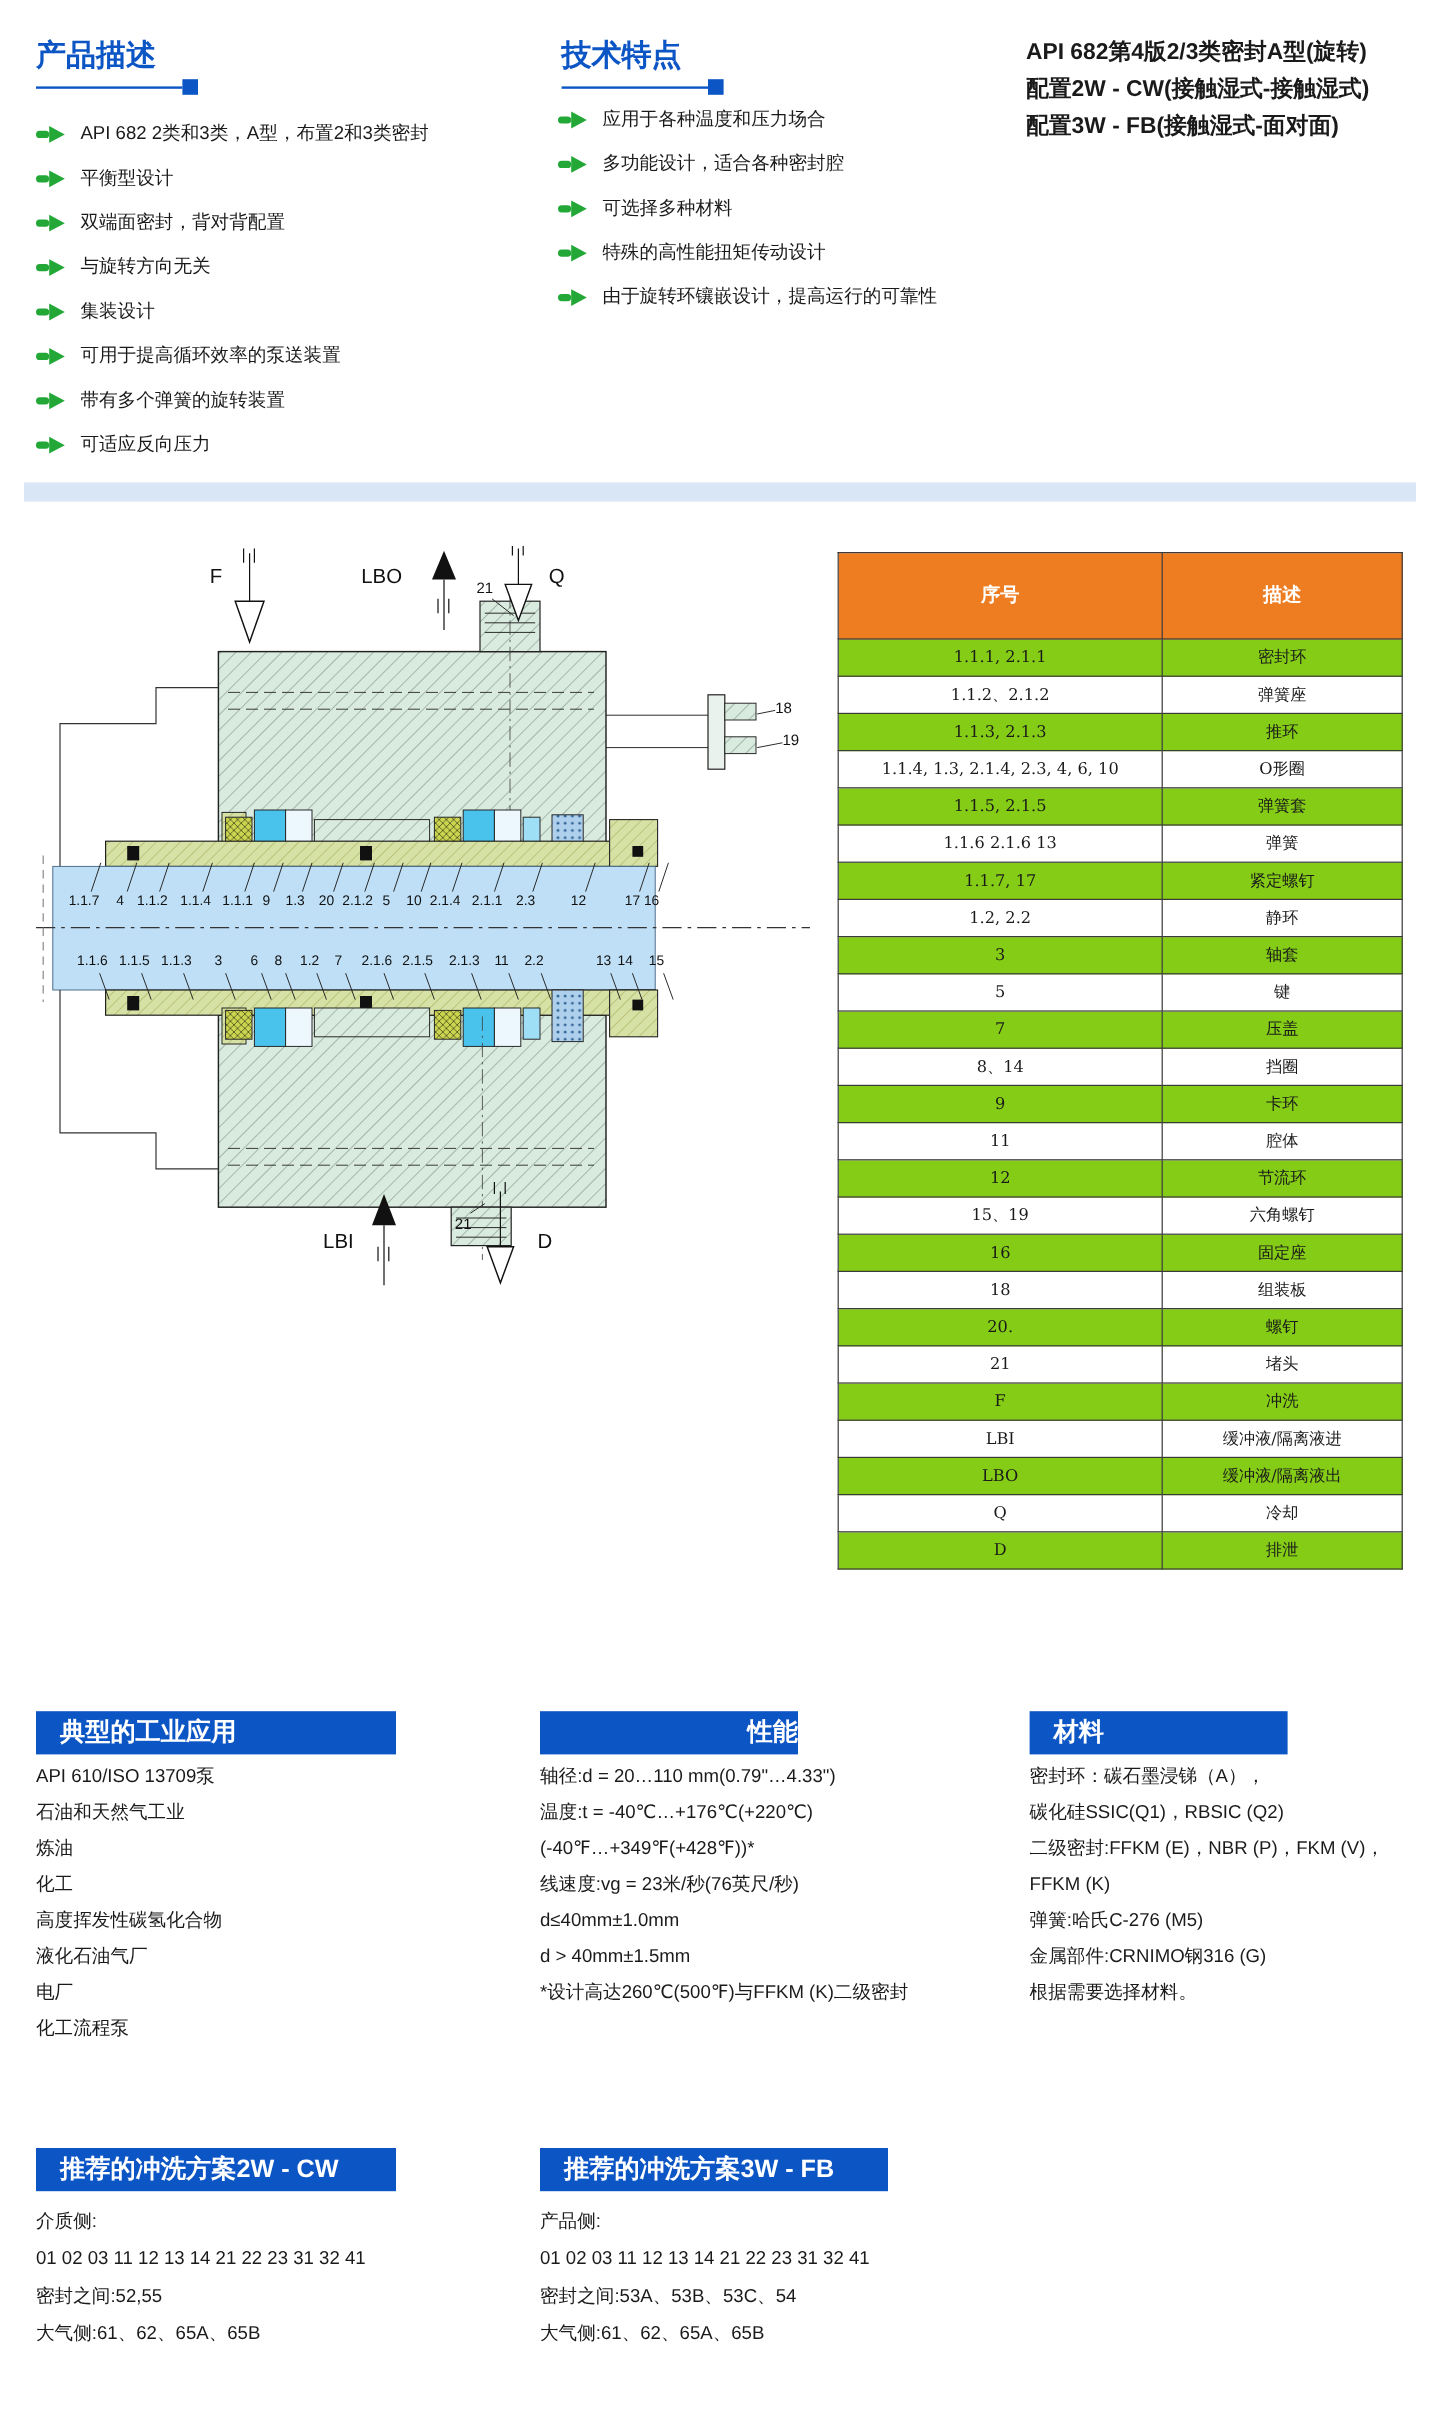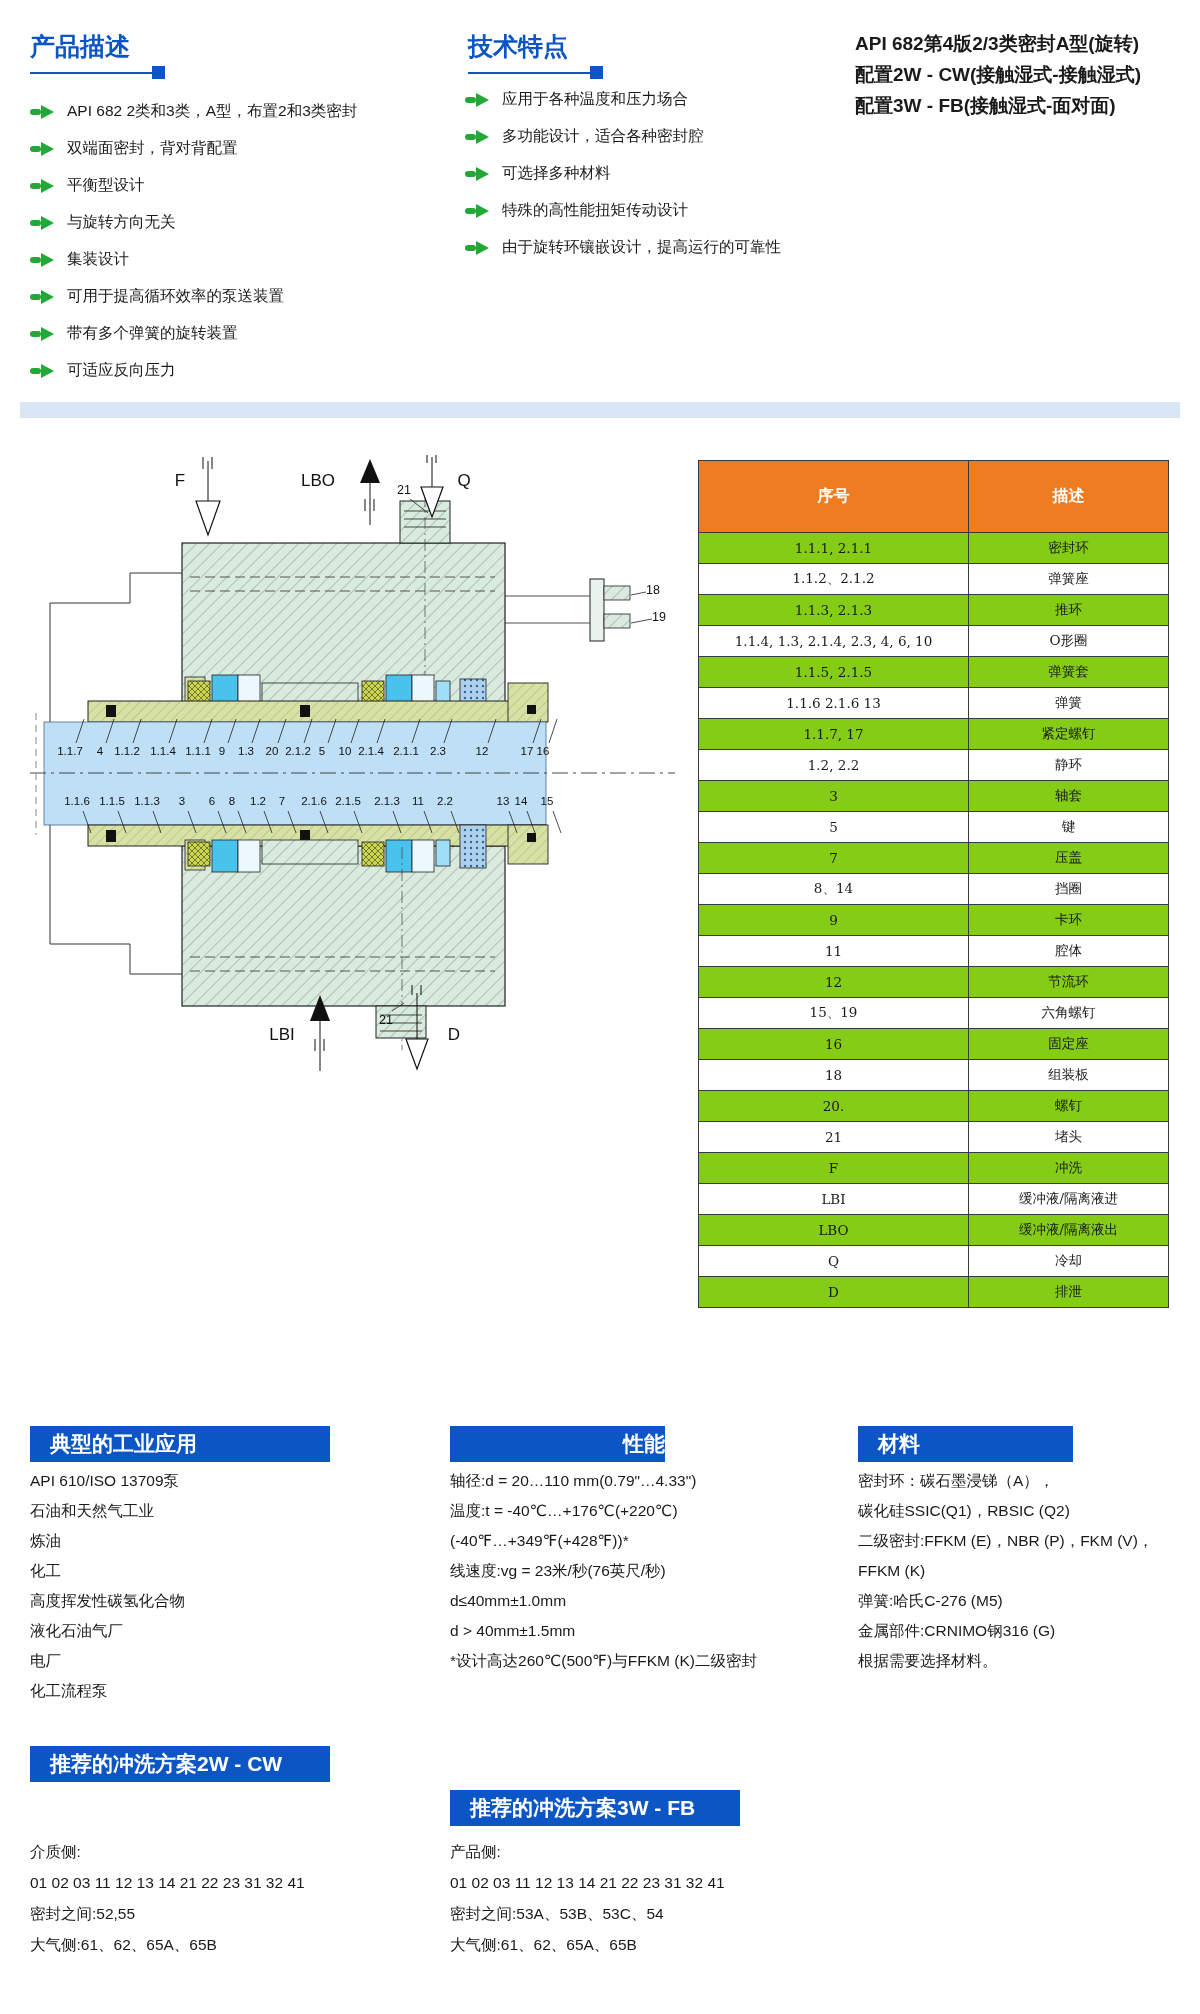--- a/index.html
+++ b/index.html
@@ -46,25 +46,25 @@
     <div class="rule-line"></div>
     <div class="rule-sq"></div>
   </div>
   <div class="abs bullets arrows" style="left:30px;top:93px;width:420px;">
       <div class="bullet">
         <span class="arrow"></span>
         <span>API 682 2类和3类，A型，布置2和3类密封</span>
       </div>
       <div class="bullet">
         <span class="arrow"></span>
+        <span>平衡型设计</span>
+      </div>
+      <div class="bullet">
+        <span class="arrow"></span>
         <span>双端面密封，背对背配置</span>
-      </div>
-      <div class="bullet">
-        <span class="arrow"></span>
-        <span>平衡型设计</span>
       </div>
       <div class="bullet">
         <span class="arrow"></span>
         <span>与旋转方向无关</span>
       </div>
       <div class="bullet">
         <span class="arrow"></span>
         <span>集装设计</span>
       </div>
       <div class="bullet">
@@ -429,21 +429,21 @@
   <div class="abs lines" style="left:858px;top:1466px;width:330px;">
       <div class="line-item">密封环：碳石墨浸锑（A），</div>
       <div class="line-item">碳化硅SSIC(Q1)，RBSIC (Q2)</div>
       <div class="line-item">二级密封:FFKM (E)，NBR (P)，FKM (V)，</div>
       <div class="line-item">FFKM (K)</div>
       <div class="line-item">弹簧:哈氏C-276 (M5)</div>
       <div class="line-item">金属部件:CRNIMO钢316 (G)</div>
       <div class="line-item">根据需要选择材料。</div>
     </div>
 
-  <div class="abs bar" style="left:30px;top:1746px;width:300px;">推荐的冲洗方案2W - CW</div>
+  <div class="abs bar" style="left:30px;top:1790px;width:300px;">推荐的冲洗方案2W - CW</div>
   <div class="abs flush" style="left:30px;top:1836px;width:400px;">
       <div class="line-item">介质侧:</div>
       <div class="line-item">01 02 03 11 12 13 14 21 22 23 31 32 41</div>
       <div class="line-item">密封之间:52,55</div>
       <div class="line-item">大气侧:61、62、65A、65B</div>
     </div>
 
   <div class="abs bar" style="left:450px;top:1790px;width:290px;">推荐的冲洗方案3W - FB</div>
   <div class="abs flush" style="left:450px;top:1836px;width:400px;">
       <div class="line-item">产品侧:</div>

